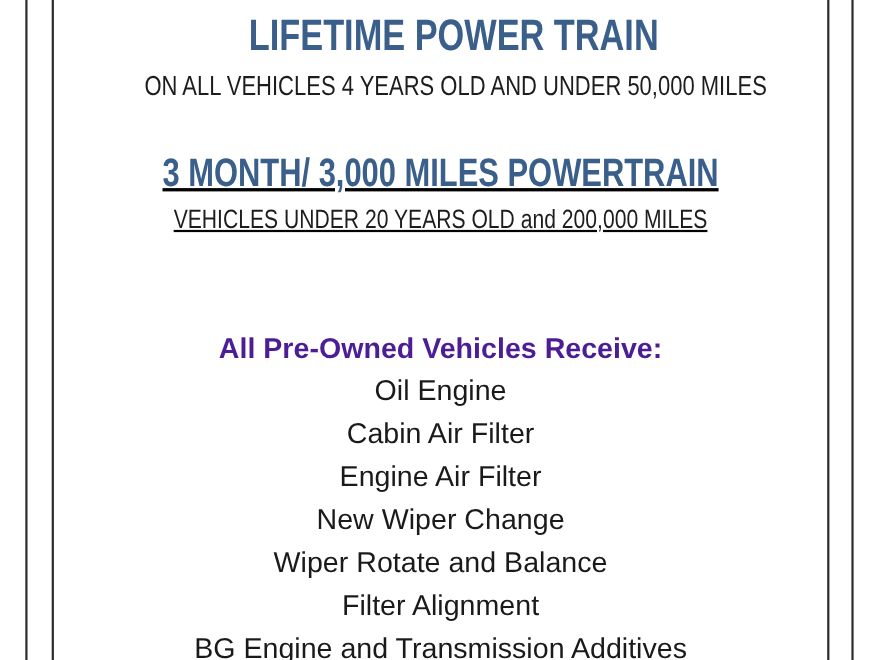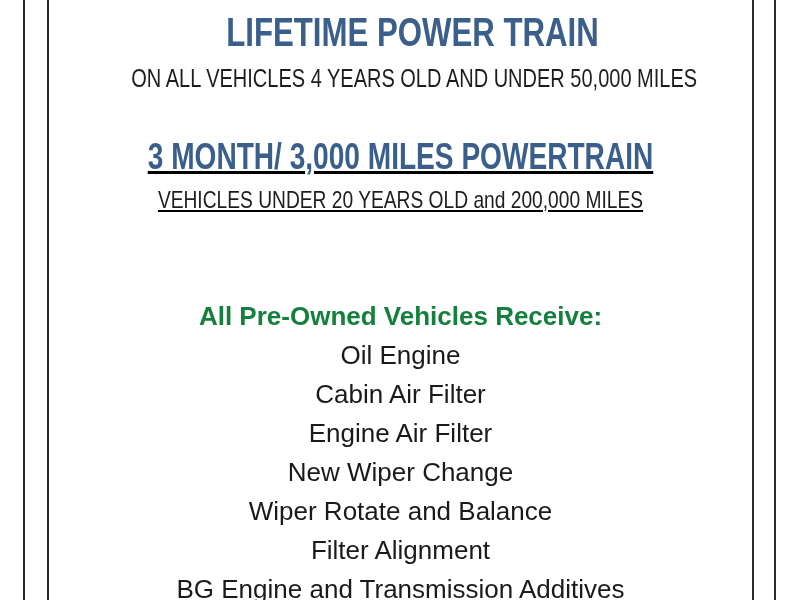--- a/index.html
+++ b/index.html
@@ -78,21 +78,21 @@
 
   
   #services {
     position: absolute;
     left: 0;
     top: 297px;
     width: 100%;
   }
 
   .services-heading {
-    color: #15803d;
+    color: #4c1d95;
     font-size: 26px;
     font-weight: bold;
     line-height: 39px;
     white-space: nowrap;
   }
 
   .service-item {
     color: #1a1a1a;
     font-size: 26px;
     font-weight: normal;

